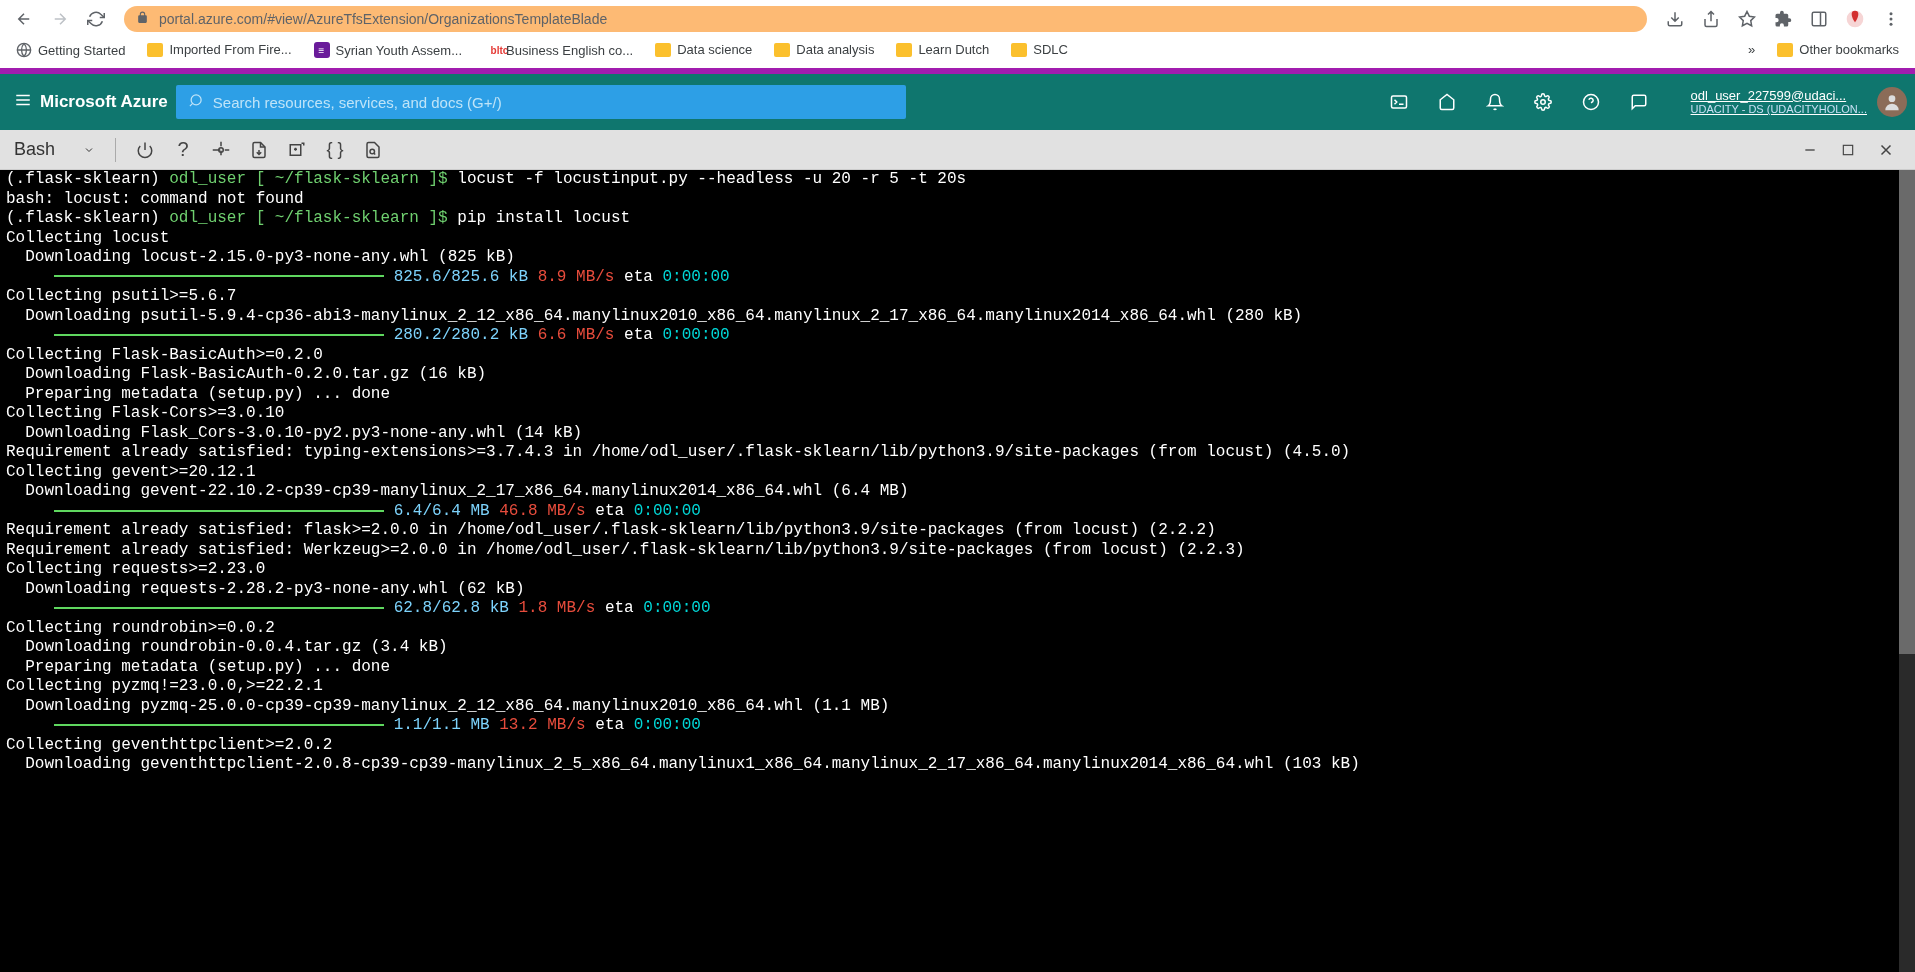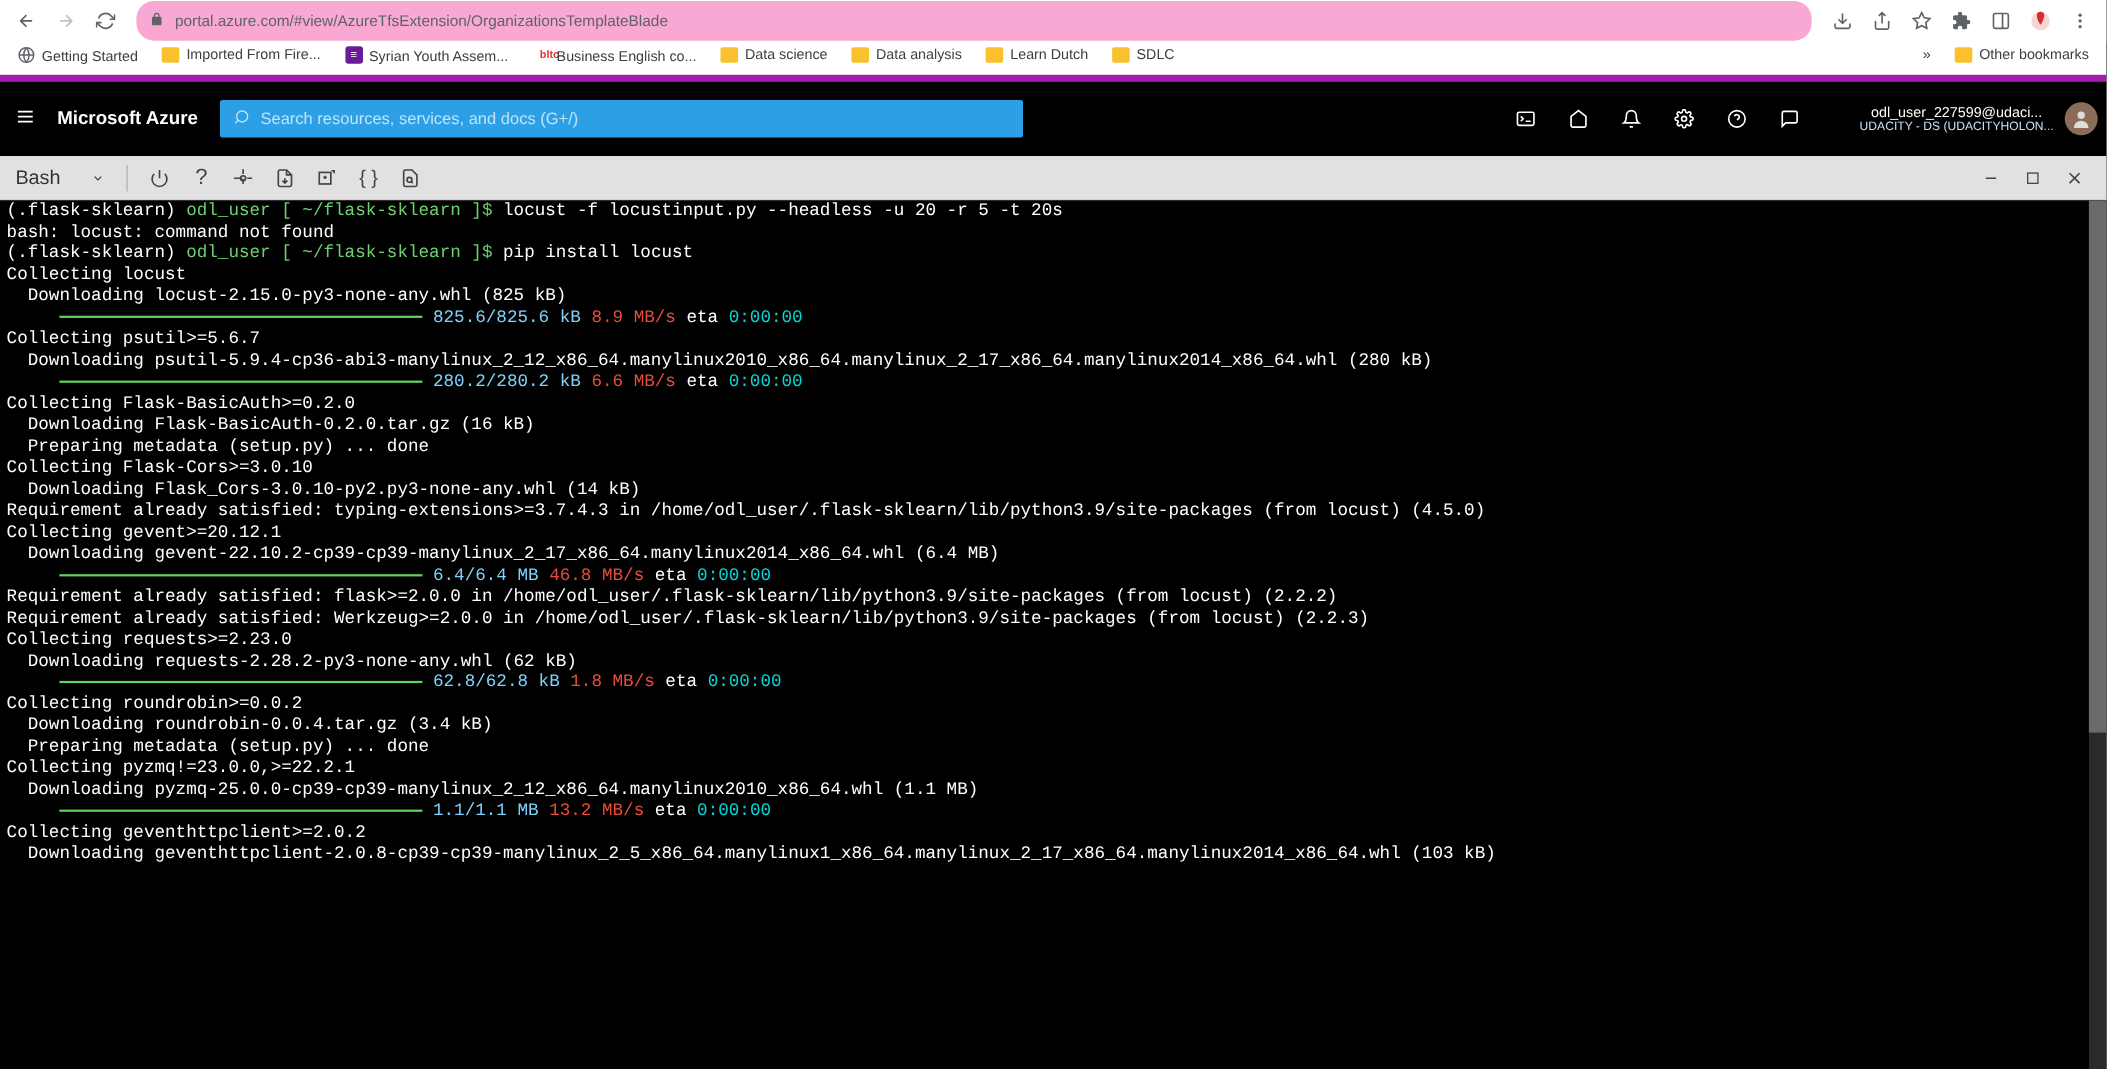--- a/index.html
+++ b/index.html
@@ -2,44 +2,44 @@
 <html><head>
 <meta charset="utf-8">
 <style>
 * { margin: 0; padding: 0; box-sizing: border-box; }
 body { font-family: 'Segoe UI', Arial, sans-serif; background: #fff; width: 1915px; height: 972px; overflow: hidden; }
 
 
 .browser-toolbar { height: 38px; display: flex; align-items: center; padding: 0 8px; gap: 4px; background: #fff; }
 .nav-btn { width: 32px; height: 32px; display: flex; align-items: center; justify-content: center; color: #5f6368; cursor: pointer; border-radius: 50%; }
 .nav-btn.disabled { color: #bdc1c6; }
-.url-bar { flex: 1; height: 36px; background: #f9a8d4; border-radius: 16px; display: flex; align-items: center; padding: 0 12px; margin: 0 8px; gap: 10px; }
+.url-bar { flex: 1; height: 26px; background: #fdba74; border-radius: 16px; display: flex; align-items: center; padding: 0 12px; margin: 0 8px; gap: 10px; }
 .lock-icon { color: #5f6368; font-size: 13px; }
 .url-text { color: #5f6368; font-size: 14px; }
 .toolbar-icon { width: 32px; height: 32px; display: flex; align-items: center; justify-content: center; color: #5f6368; cursor: pointer; }
 
 .bookmarks-bar { height: 36px; display: flex; align-items: flex-start; padding: 0 8px; gap: 6px; border-bottom: 6px solid #a21caf; }
 .bookmark-item { display: flex; align-items: center; gap: 6px; padding: 4px 8px; font-size: 13px; color: #3c4043; cursor: pointer; border-radius: 4px; white-space: nowrap; }
 .bookmark-icon { width: 16px; height: 16px; display: inline-flex; align-items: center; justify-content: center; border-radius: 3px; font-size: 10px; }
 .folder-icon { background: #fbc02d; width: 16px; height: 14px; border-radius: 2px; position: relative; }
 .bookmarks-spacer { flex: 1; }
 
 
-.azure-header { height: 68px; background: #000000; display: flex; align-items: center; padding: 0 0 0 14px; color: #fff; gap: 20px; }
+.azure-header { height: 56px; background: #0f766e; display: flex; align-items: center; padding: 0 0 0 14px; color: #fff; gap: 8px; }
 .hamburger { color: #fff; font-size: 18px; cursor: pointer; }
 .azure-logo { font-size: 17px; font-weight: 600; }
 .azure-search { flex: 0 0 730px; height: 34px; background: #2d9fe6; border-radius: 2px; display: flex; align-items: center; padding: 0 12px; gap: 10px; }
 .azure-search-icon { color: #bfe4f8; font-size: 15px; transform: scaleX(-1); }
 .azure-search-input { background: transparent; border: none; outline: none; color: #bfe4f8; font-size: 15px; flex: 1; }
 .azure-search-input::placeholder { color: #bfe4f8; }
 .azure-header-spacer { flex: 1; }
 .azure-header-icons { display: flex; gap: 0; align-items: center; }
 .azure-icon-btn { width: 48px; height: 52px; display: flex; align-items: center; justify-content: center; color: #fff; cursor: pointer; }
 .azure-user { display: flex; align-items: center; gap: 10px; padding: 0 8px 0 20px; cursor: pointer; }
-.azure-user-text { text-align: center; line-height: 1.2; }
+.azure-user-text { text-align: left; line-height: 1.2; text-decoration: underline; }
 .azure-user-email { font-size: 13px; }
 .azure-user-tenant { font-size: 11px; color: #c7e0f4; }
 .azure-avatar { width: 30px; height: 30px; border-radius: 50%; background: #8b6c58; display: flex; align-items: center; justify-content: center; }
 
 
 .shell-toolbar { height: 40px; background: #e1e1e1; display: flex; align-items: center; padding: 0 10px; gap: 0; border-bottom: 1px solid #ccc; }
 .shell-dropdown { display: flex; align-items: center; gap: 28px; padding: 0 10px 0 4px; font-size: 18px; color: #333; cursor: pointer; }
 .shell-sep { width: 1px; height: 24px; background: #aaa; margin: 0 10px; }
 .shell-btn { width: 38px; height: 38px; display: flex; align-items: center; justify-content: center; color: #444; cursor: pointer; }
 .shell-spacer { flex: 1; }

